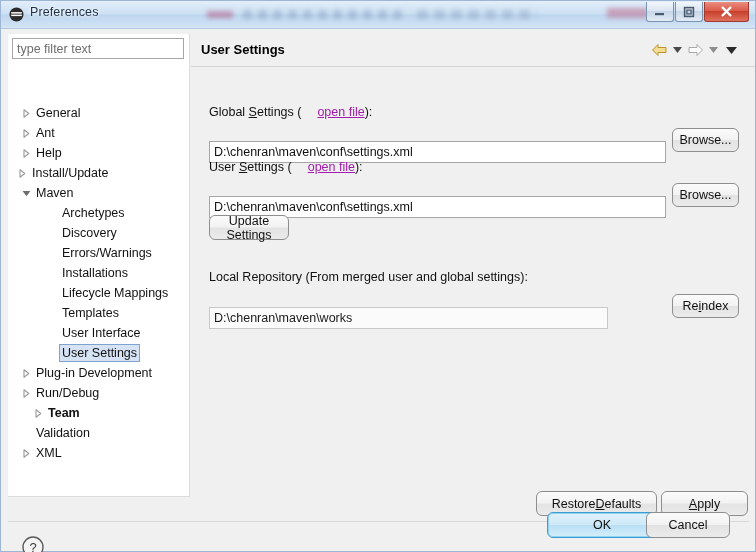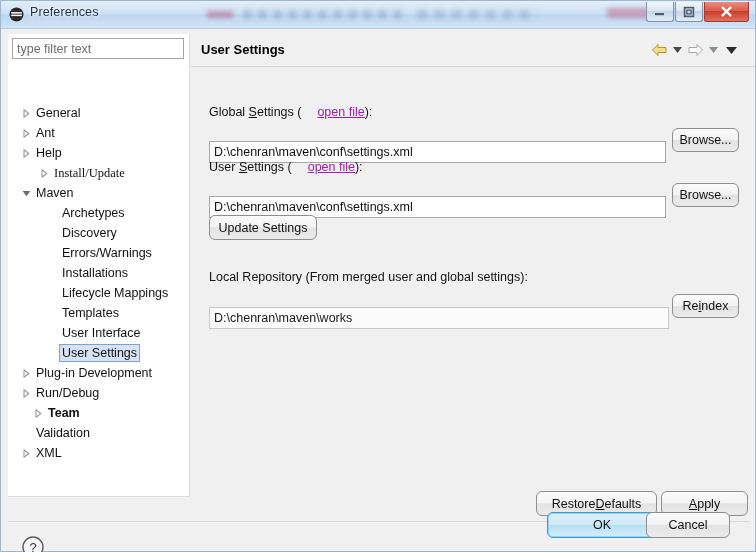--- a/index.html
+++ b/index.html
@@ -291,21 +291,21 @@
             <span class="tree-label">Ant</span>
           </div>
           <div class="tree-row" style="padding-left: 12px;">
             <span class="tree-arrow">
               <svg width="7" height="9" viewBox="0 0 7 9">
                 <path d="M1 0.8 L5.8 4.5 L1 8.2 Z" fill="none" stroke="#9a9a9a" stroke-width="1.1" stroke-linejoin="round"></path>
               </svg>
             </span>
             <span class="tree-label">Help</span>
           </div>
-          <div class="tree-row" style="padding-left: 30px; font-family: Liberation Serif, serif;">
+          <div class="tree-row" style="padding-left: 8px;">
             <span class="tree-arrow">
               <svg width="7" height="9" viewBox="0 0 7 9">
                 <path d="M1 0.8 L5.8 4.5 L1 8.2 Z" fill="none" stroke="#9a9a9a" stroke-width="1.1" stroke-linejoin="round"></path>
               </svg>
             </span>
             <span class="tree-label">Install/Update</span>
           </div>
           <div class="tree-row" style="padding-left: 12px;">
             <span class="tree-arrow">
               <svg width="9" height="7" viewBox="0 0 9 7">
@@ -422,24 +422,24 @@
       </div>
       <input class="textfield" style="left: 18px; top: 100px; width: 457px;" value="D:\chenran\maven\conf\settings.xml">
       <button class="btn" style="left:481px; top:99px; width:67px;">Browse...</button>
 
       <div class="field-label" style="left:18px; top:131px;">
         <span>User </span><span class="mn">S</span><span>ettings (</span><span class="link">open file</span><span>):</span>
       </div>
       <input class="textfield" style="left: 18px; top: 155px; width: 457px;" value="D:\chenran\maven\conf\settings.xml">
       <button class="btn" style="left:481px; top:154px; width:67px;">Browse...</button>
 
-      <button class="btn" style="left:18px; top:186px; width:108px; height:25px;">Update Settings</button>
+      <button class="btn" style="left:18px; top:186px; width:80px; height:25px;">Update Settings</button>
 
       <div class="field-label" style="left:18px; top:241px;">Local Repository (From merged user and global settings):</div>
-      <input class="textfield readonly" style="left: 18px; top: 266px; width: 460px;" readonly="" value="D:\chenran\maven\works">
+      <input class="textfield readonly" style="left: 18px; top: 266px; width: 399px;" readonly="" value="D:\chenran\maven\works">
       <button class="btn" style="left:481px; top:265px; width:67px;">
         <span>Re</span>
           <span class="mn">i</span>
           <span>ndex</span>
       </button>
 
       <button class="btn" style="left:345px; top:462px; width:121px; height:25px;">
         <span>Restore </span>
           <span class="mn">D</span>
           <span>efaults</span>

